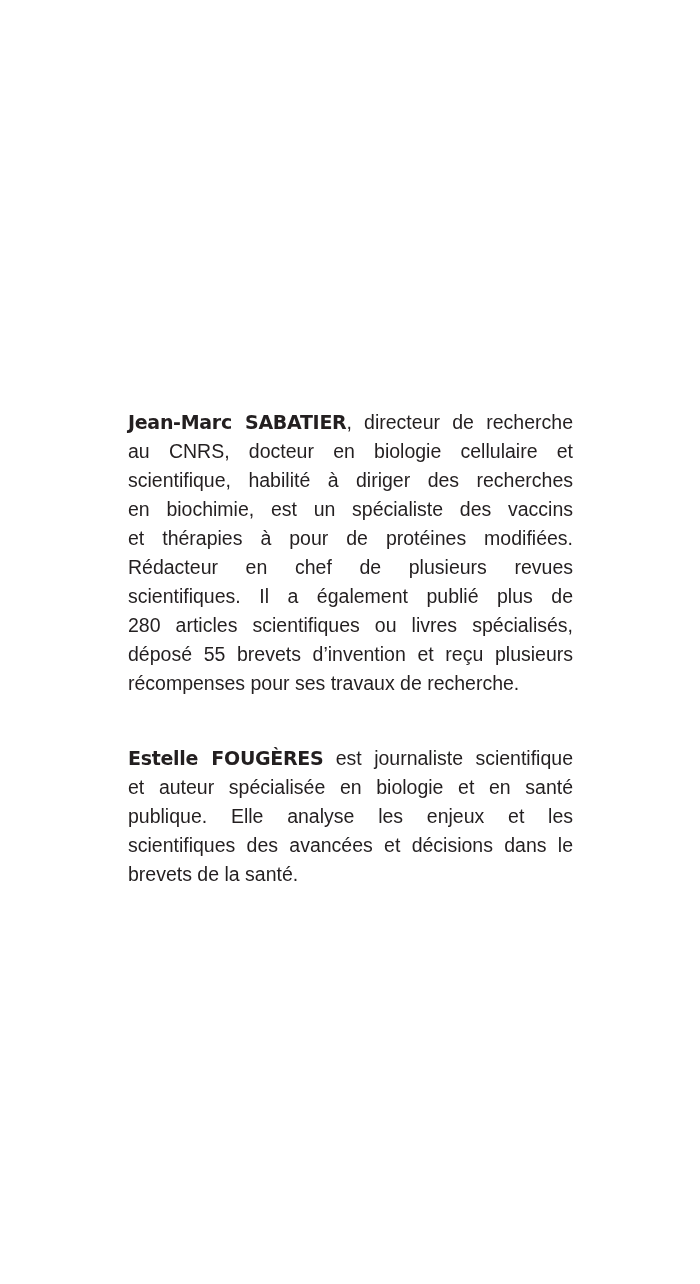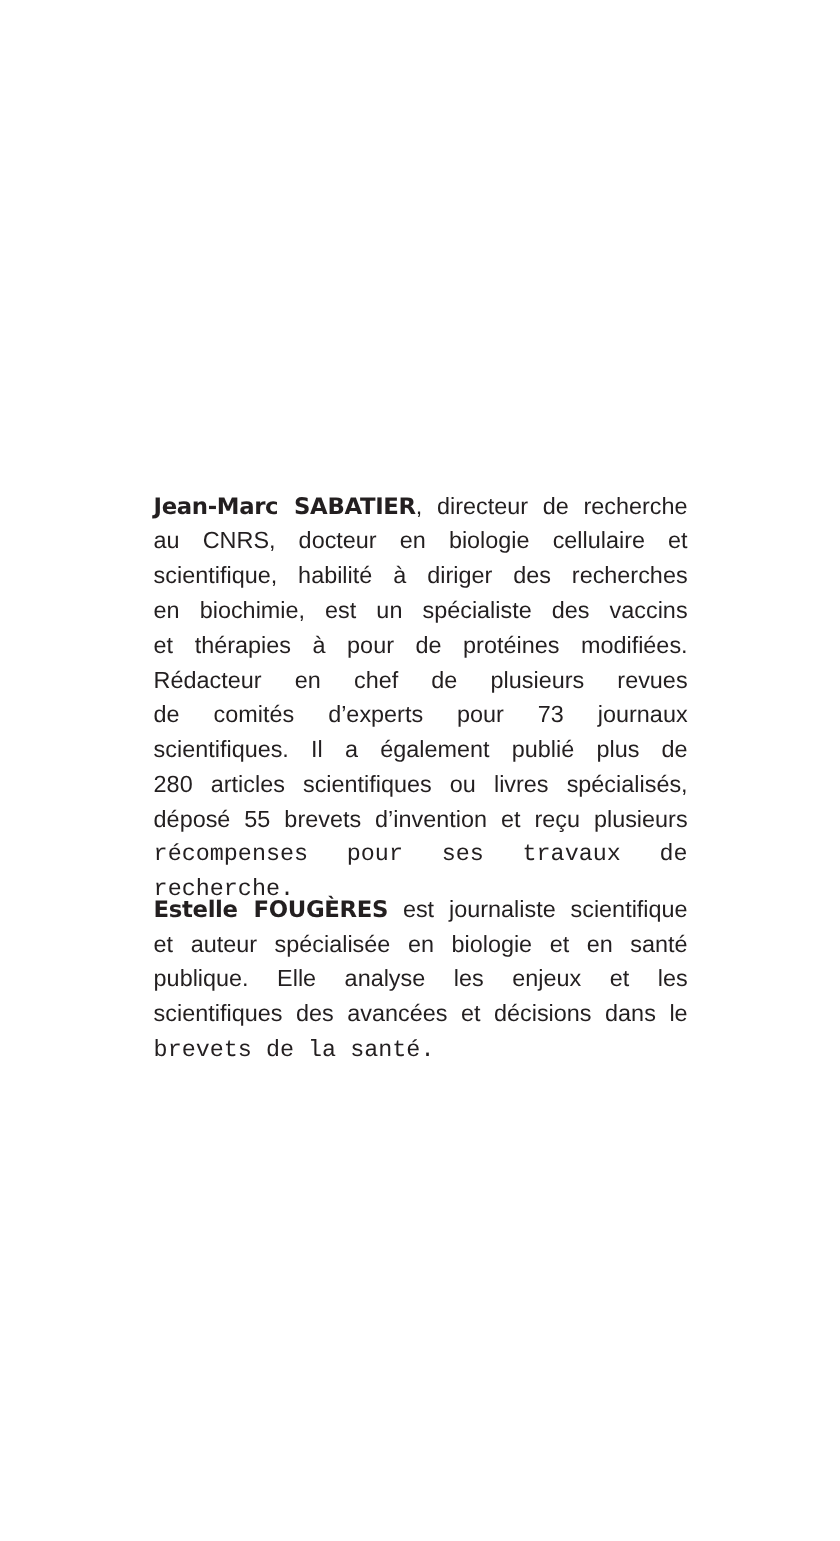--- a/index.html
+++ b/index.html
@@ -6,37 +6,36 @@
   body { width: 700px; height: 1284px; position: relative; overflow: hidden; }
   .page { position: absolute; left: 0; top: 0; width: 700px; height: 1284px; background: #ffffff; }
   .bio { position: absolute; left: 128px; width: 445px; color: #231f20;
          font-family: "Liberation Sans", sans-serif; font-size: 19.5px; }
   .bio-1 { top: 368px; margin-top: 40px; }
   .bio-2 { top: 744px; }
   .line { display: block; height: 29px; line-height: 29px; text-align: justify;
           text-align-last: justify; white-space: nowrap; overflow: visible; }
   .line.last { text-align-last: left; }
   .line-inner { display: inline-block; width: 100%; text-align: justify; text-align-last: justify; white-space: normal; }
-  .last .line-inner { text-align-last: left; font-family: Liberation Mono, monospace; }
+  .last .line-inner { text-align-last: left; }
   .name { font-family: "DejaVu Sans", sans-serif; font-weight: bold; font-size: 19px; color: #231f20; letter-spacing: -0.3px; }
   .rest { font-weight: normal; }
 </style>
 </head>
 <body>
 
 <div class="page">
 
   <div class="bio bio-1">
     <span class="line"><span class="line-inner"><span class="name">Jean-Marc SABATIER</span><span class="rest">, directeur de recherche</span></span></span>
     <span class="line"><span class="line-inner">au CNRS, docteur en biologie cellulaire et</span></span>
     <span class="line"><span class="line-inner">scientifique, habilité à diriger des recherches</span></span>
     <span class="line"><span class="line-inner">en biochimie, est un spécialiste des vaccins</span></span>
     <span class="line"><span class="line-inner">et thérapies à pour de protéines modifiées.</span></span>
     <span class="line"><span class="line-inner">Rédacteur en chef de plusieurs revues</span></span>
-    <span class="line"><span class="line-inner">de comités d’experts pour 73 journaux</span></span>
     <span class="line"><span class="line-inner">scientifiques. Il a également publié plus de</span></span>
     <span class="line"><span class="line-inner">280 articles scientifiques ou livres spécialisés,</span></span>
     <span class="line"><span class="line-inner">déposé 55 brevets d’invention et reçu plusieurs</span></span>
     <span class="line last"><span class="line-inner">récompenses pour ses travaux de recherche.</span></span>
   </div>
 
   <div class="bio bio-2">
     <span class="line"><span class="line-inner"><span class="name">Estelle FOUGÈRES</span><span class="rest"> est journaliste scientifique</span></span></span>
     <span class="line"><span class="line-inner">et auteur spécialisée en biologie et en santé</span></span>
     <span class="line"><span class="line-inner">publique. Elle analyse les enjeux et les</span></span>

